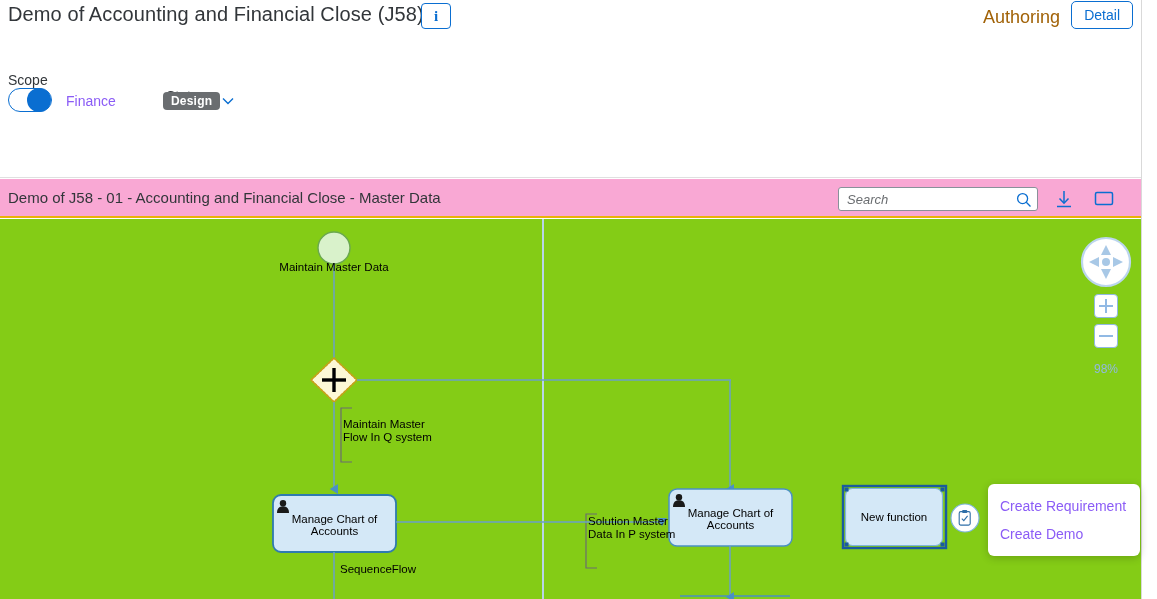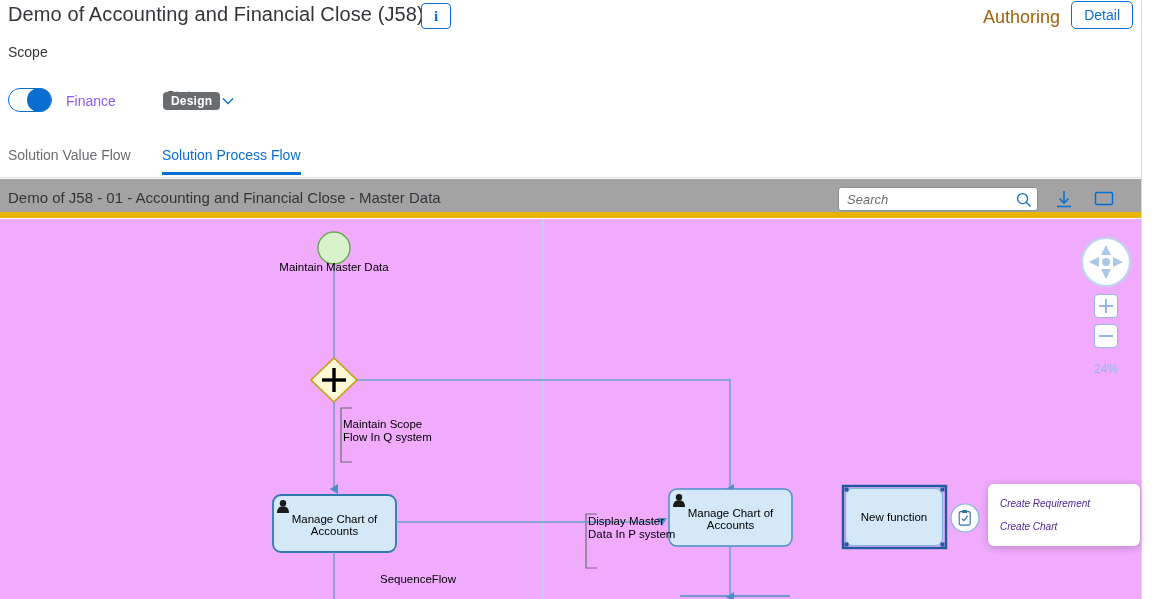--- a/index.html
+++ b/index.html
@@ -57,21 +57,21 @@
     font-size: 14px;
     padding: 5px 12px;
     cursor: pointer;
     font-family: "Liberation Sans", sans-serif;
   }
 
   .field-label {
     position: absolute;
     font-size: 14px; color: #32363a;
   }
-  .lbl-scope { left: 8px; top: 44px; }
+  .lbl-scope { left: 8px; top: 72px; }
   .lbl-status { left: 166px; top: 56px; margin-top: 32px; }
 
   .toggle {
     position: absolute; left: 8px; top: 88px;
     width: 44px; height: 24px;
     border-radius: 12px;
     background: #ffffff;
     border: 1px solid #0a6ed1;
     cursor: pointer;
   }
@@ -118,22 +118,22 @@
   .tab.active::after {
     content: "";
     position: absolute; left: 0; right: 0; bottom: 0;
     height: 3px; background: #0a6ed1;
   }
 
   
   .subbar {
     position: absolute; left: 0; top: 179px;
     width: 1141px; height: 39px;
-    background: #a3a3a3;
-    border-bottom: 6px solid #eab308;
+    background: #f9a8d4;
+    border-bottom: 2px solid #eab308;
   }
   .subbar-title {
     position: absolute; left: 8px; top: 10px;
     font-size: 15px; color: #32363a;
     white-space: nowrap;
   }
   .search-box {
     position: absolute; left: 838px; top: 8px;
     width: 200px; height: 24px;
     border: 1px solid #89919a;
@@ -158,21 +158,21 @@
     width: 24px; height: 24px;
     cursor: pointer;
   }
   .tb-download { left: 1052px; }
   .tb-screen { left: 1092px; }
 
   
   .canvas {
     position: absolute; left: 0; top: 219px;
     width: 1141px; height: 380px;
-    background: #f0abfc;
+    background: #84cc16;
     overflow: hidden;
   }
   .canvas-svg { position: absolute; left:0; top:0; }
 
   
   .pan-ctrl {
     position: absolute; left: 1080px; top: 236px;
     width: 52px; height: 52px;
     cursor: pointer;
   }
@@ -202,25 +202,24 @@
   .ctx-menu {
     position: absolute; left: 988px; top: 484px;
     width: 152px;
     background: #ffffff;
     border-radius: 6px;
     box-shadow: 0 2px 8px rgba(0,0,0,0.20);
     padding: 8px 0;
     z-index: 40;
   }
   .ctx-item {
-    font-size: 10px; color: #4c1d95;
+    font-size: 14px; color: #8b5cf6;
     padding: 6px 12px;
     cursor: pointer;
     white-space: nowrap;
-    font-style: italic;
   }
 
   
   .node-label {
     position: absolute;
     font-size: 11.5px; color: #000000;
     text-align: center;
     line-height: 12px;
     pointer-events: none;
   }
@@ -264,24 +263,20 @@
     </div>
     <div class="scope-value">Finance</div>
 
     <div class="status-badge">Design</div>
     <div class="status-caret">
       <svg width="18" height="18" viewBox="0 0 18 18">
         <path d="M4 6.5 L9 11.5 L14 6.5" fill="none" stroke="#0a6ed1" stroke-width="1.4"></path>
       </svg>
     </div>
 
-    <div class="tabs">
-      <div class="tab inactive" style="left:8px;">Solution Value Flow</div>
-      <div class="tab active" style="left:162px;">Solution Process Flow</div>
-    </div>
   </div>
 
   <div class="subbar">
     <div class="subbar-title">Demo of J58 - 01 - Accounting and Financial Close - Master Data</div>
 
     <div class="search-box">
       <input type="text" placeholder="Search" style="">
       <span class="search-icon">
         <svg width="18" height="18" viewBox="0 0 18 18">
           <circle cx="7.6" cy="7.6" r="5" fill="none" stroke="#0a6ed1" stroke-width="1.3"></circle>
@@ -372,48 +367,48 @@
     </svg>
 
     <div class="node-label" style="left:274px; top:42px; width:120px;">Maintain Master Data</div>
 
     <div class="node-label" style="left:274px; top:294px; width:121px;">Manage Chart of Accounts</div>
 
     <div class="node-label" style="left:670px; top:288px; width:121px;">Manage Chart of Accounts</div>
 
     <div class="node-label" style="left:845px; top:292px; width:98px;">New function</div>
 
-    <div class="anno-label" style="left:343px; top:199px;">Maintain Scope</div>
+    <div class="anno-label" style="left:343px; top:199px;">Maintain Master</div>
     <div class="anno-label" style="left:343px; top:212px;">Flow In Q system</div>
 
-    <div class="anno-label" style="left:588px; top:296px;">Display Master</div>
+    <div class="anno-label" style="left:588px; top:296px;">Solution Master</div>
     <div class="anno-label" style="left:588px; top:309px;">Data In P system</div>
 
-    <div class="flow-label" style="left:340px; top:354px;margin-left:40px;">SequenceFlow</div>
+    <div class="flow-label" style="left:340px; top:344px;">SequenceFlow</div>
   </div>
 
   <div class="pan-ctrl">
     <svg width="52" height="52" viewBox="0 0 52 52">
       <circle cx="26" cy="26" r="24" fill="#ffffff" stroke="#bcd6ee" stroke-width="2.2"></circle>
       <polygon points="26,9 31,19 21,19" fill="#a8c8e6"></polygon>
       <polygon points="26,43 31,33 21,33" fill="#a8c8e6"></polygon>
       <polygon points="9,26 19,21 19,31" fill="#a8c8e6"></polygon>
       <polygon points="43,26 33,21 33,31" fill="#a8c8e6"></polygon>
       <circle cx="26" cy="26" r="4" fill="#a8c8e6"></circle>
     </svg>
   </div>
 
   <div class="zoom-btn zoom-in">
     <div class="bar h"></div>
     <div class="bar v"></div>
   </div>
   <div class="zoom-btn zoom-out">
     <div class="bar h"></div>
   </div>
-  <div class="zoom-level">24%</div>
+  <div class="zoom-level">98%</div>
 
   <div class="ctx-menu">
     <div class="ctx-item">Create Requirement</div>
-    <div class="ctx-item">Create Chart</div>
+    <div class="ctx-item">Create Demo</div>
   </div>
 
   <div class="right-rail"></div>
 </div>
 
 </body></html>

